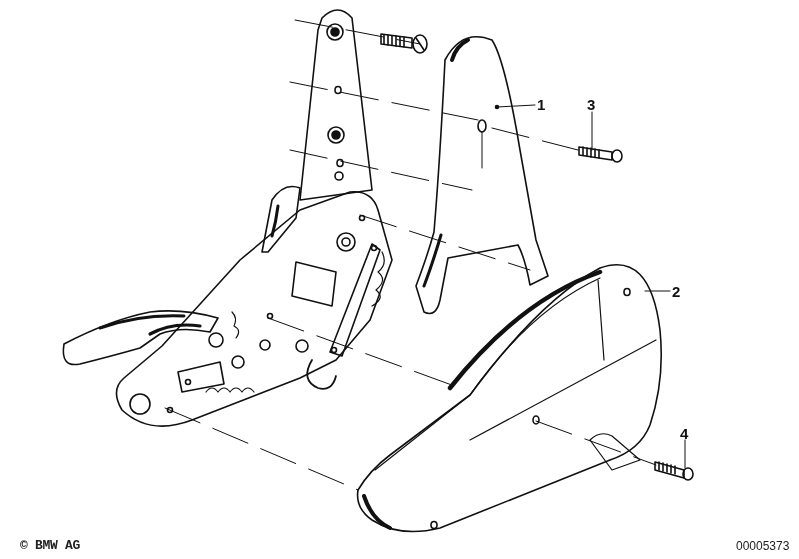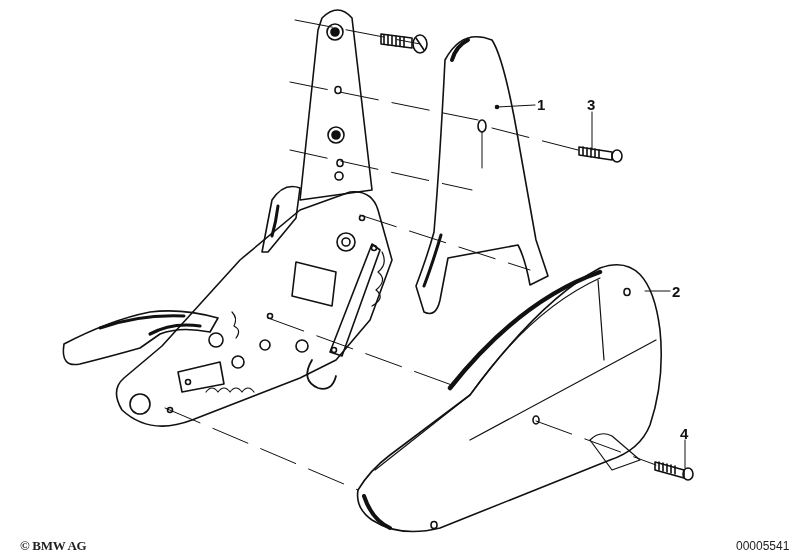--- a/index.html
+++ b/index.html
@@ -3,21 +3,21 @@
 <meta charset="utf-8">
 <style>
   html, body { margin: 0; padding: 0; background: #ffffff; }
   body { width: 799px; height: 559px; position: relative; overflow: hidden;
          font-family: "Liberation Sans", sans-serif; }
   #stage { position: absolute; left: 0; top: 0; width: 799px; height: 559px; }
   svg { position: absolute; left: 0; top: 0; }
   .callout { position: absolute; font-family: "Liberation Sans", sans-serif;
              font-weight: bold; font-size: 15px; color: #111; line-height: 1; }
   .footer-left { position: absolute; left: 20px; top: 538px; font-size: 13px;
-                 font-family: Liberation Serif, serif; color: #222;
+                 font-family: Liberation Mono, monospace; color: #222;
                  letter-spacing: -0.3px; font-weight: bold; }
   .footer-right { position: absolute; left: 736px; top: 539px; font-size: 12px;
                   font-family: "Liberation Sans", sans-serif; color: #222; }
 </style>
 </head>
 <body>
 
 <div id="stage">
 
 <svg width="799" height="559" viewBox="0 0 799 559" fill="none" stroke="#111" stroke-width="1.6" stroke-linejoin="round" stroke-linecap="round">
@@ -133,15 +133,15 @@
     <line x1="685" y1="440" x2="685" y2="468"></line>
   </g>
 </svg>
 
 <div class="callout" style="left:537px; top:97px;">1</div>
 <div class="callout" style="left:672px; top:284px;">2</div>
 <div class="callout" style="left:587px; top:97px;">3</div>
 <div class="callout" style="left:680px; top:426px;">4</div>
 
 <div class="footer-left">© BMW AG</div>
-<div class="footer-right">00005541</div>
+<div class="footer-right">00005373</div>
 
 </div>
 
 </body></html>

